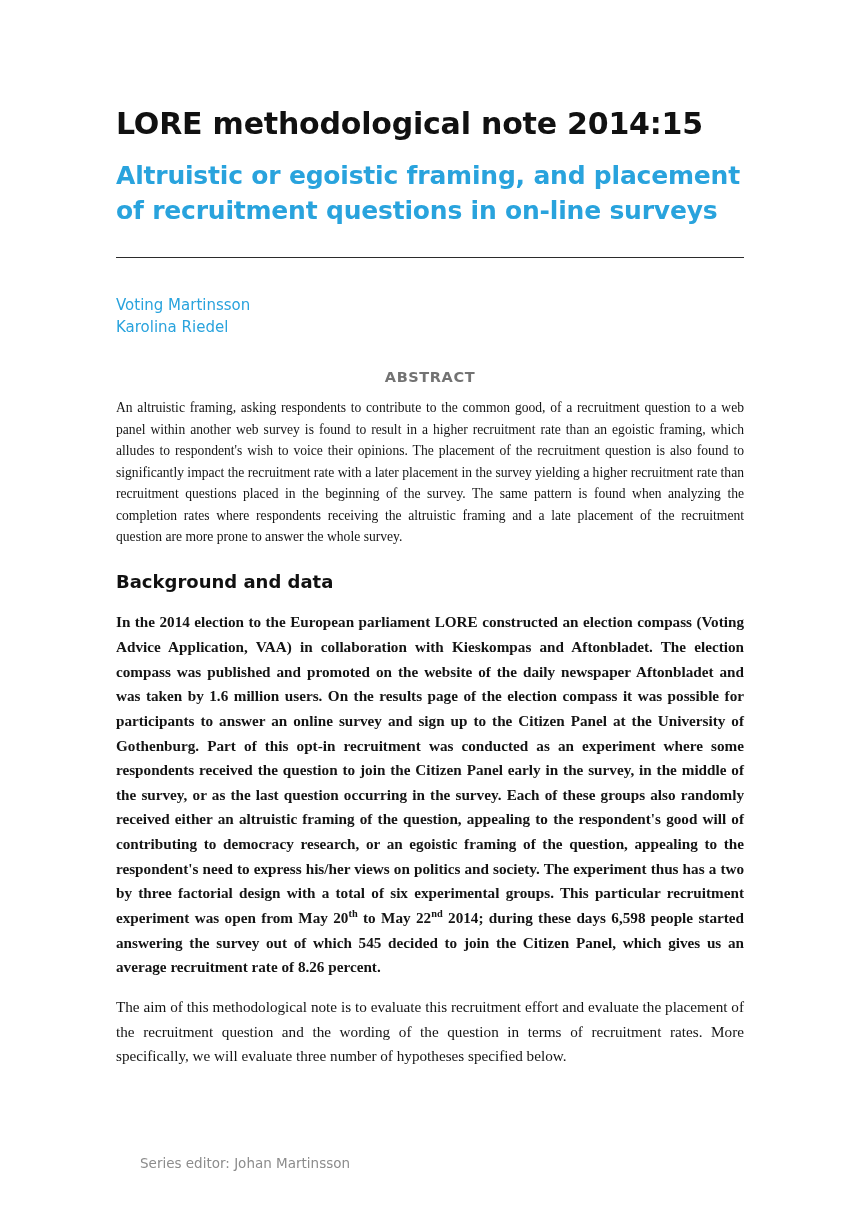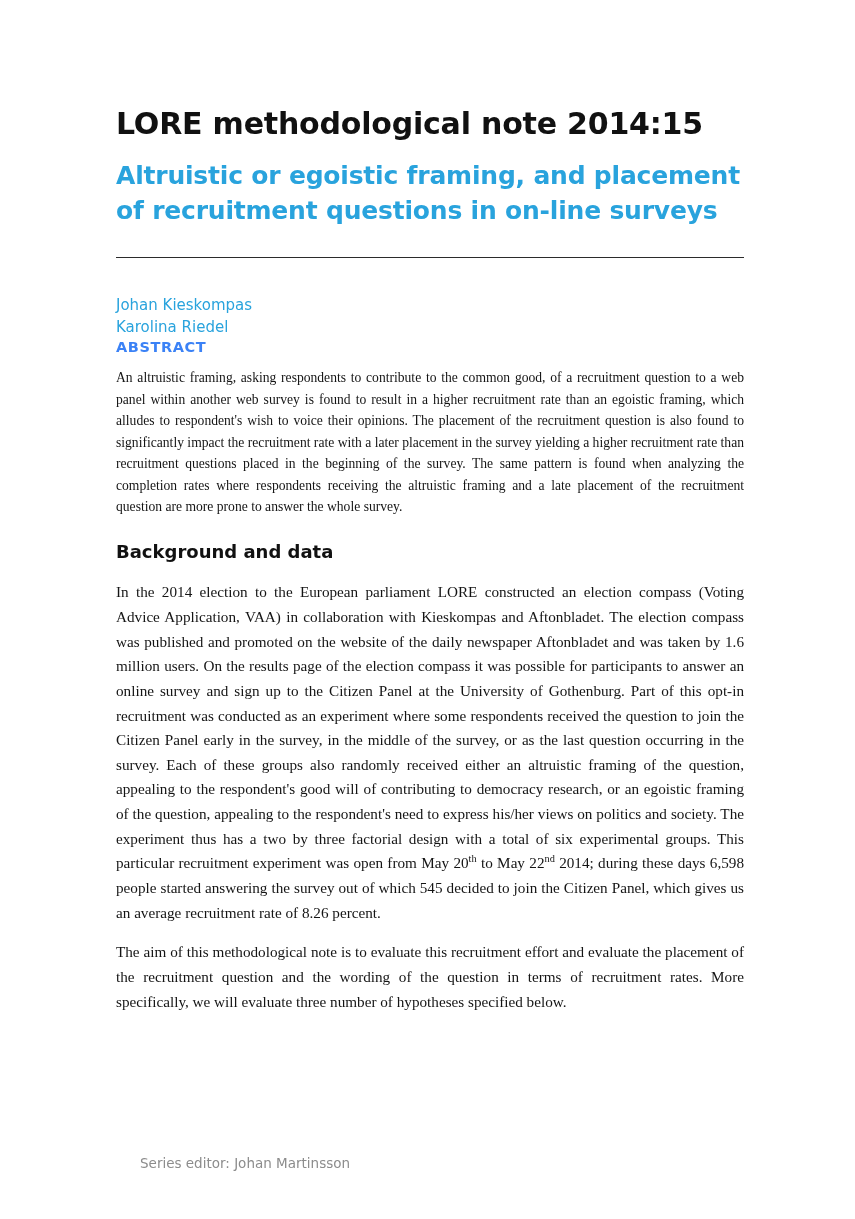--- a/index.html
+++ b/index.html
@@ -53,26 +53,27 @@
   }
   .authors {
     margin-top: 36px;
     font-family: "DejaVu Sans", sans-serif;
     font-size: 15px;
     line-height: 1.52;
     color: #29a3dd;
   }
   .author-line { display: block; }
   .abstract-heading {
-    text-align: left;
+    margin-top: 30px;
+    text-align: center;
     font-family: "DejaVu Sans", sans-serif;
     font-weight: bold;
     font-size: 14.5px;
     letter-spacing: 0.6px;
-    color: #3b82f6;
+    color: #737373;
   }
   .abstract-body {
     margin-top: 12px;
     font-family: "Liberation Serif", serif;
     font-size: 13.6px;
     line-height: 1.58;
     text-align: justify;
     color: #141414;
   }
   .section-heading {
@@ -83,21 +84,21 @@
     color: #111111;
   }
   .body-par {
     margin-top: 12px;
     font-family: "Liberation Serif", serif;
     font-size: 15.2px;
     line-height: 1.62;
     text-align: justify;
     color: #141414;
   }
-  .body-par.first { margin-top: 14px; }
+  .body-par.first { margin-top: 14px; font-weight: bold; }
   .footer {
     position: absolute;
     left: 116px;
     top: 1155px;
     width: 628px;
     font-family: "DejaVu Sans", sans-serif;
     font-size: 13.5px;
     color: #8c8c8c;
     margin-left: 24px;
   }
@@ -110,21 +111,21 @@
 
   <div class="content">
 
     <h1 class="title">LORE methodological note 2014:15</h1>
 
     <h2 class="subtitle">Altruistic or egoistic framing, and placement of recruitment questions in on-line surveys</h2>
 
     <div class="rule"></div>
 
     <div class="authors">
-      <span class="author-line">Johan Kieskompas</span>
+      <span class="author-line">Voting Martinsson</span>
       <span class="author-line">Karolina Riedel</span>
     </div>
 
     <div class="abstract-heading">ABSTRACT</div>
 
     <p class="abstract-body">An altruistic framing, asking respondents to contribute to the common good, of a recruitment question to a web panel within another web survey is found to result in a higher recruitment rate than an egoistic framing, which alludes to respondent's wish to voice their opinions. The placement of the recruitment question is also found to significantly impact the recruitment rate with a later placement in the survey yielding a higher recruitment rate than recruitment questions placed in the beginning of the survey. The same pattern is found when analyzing the completion rates where respondents receiving the altruistic framing and a late placement of the recruitment question are more prone to answer the whole survey.</p>
 
     <h3 class="section-heading">Background and data</h3>
 
     <p class="body-par first"><span>In the 2014 election to the European parliament LORE constructed an election compass (Voting Advice Application, VAA) in collaboration with Kieskompas and Aftonbladet. The election compass was published and promoted on the website of the daily newspaper Aftonbladet and was taken by 1.6 million users. On the results page of the election compass it was possible for participants to answer an online survey and sign up to the Citizen Panel at the University of Gothenburg. Part of this opt-in recruitment was conducted as an experiment where some respondents received the question to join the Citizen Panel early in the survey, in the middle of the survey, or as the last question occurring in the survey. Each of these groups also randomly received either an altruistic framing of the question, appealing to the respondent's good will of contributing to democracy research, or an egoistic framing of the question, appealing to the respondent's need to express his/her views on politics and society. The experiment thus has a two by three factorial design with a total of six experimental groups. This particular recruitment experiment was open from May 20</span><sup>th</sup><span> to May 22</span><sup>nd</sup><span> 2014; during these days 6,598 people started answering the survey out of which 545 decided to join the Citizen Panel, which gives us an average recruitment rate of 8.26 percent.</span></p>

